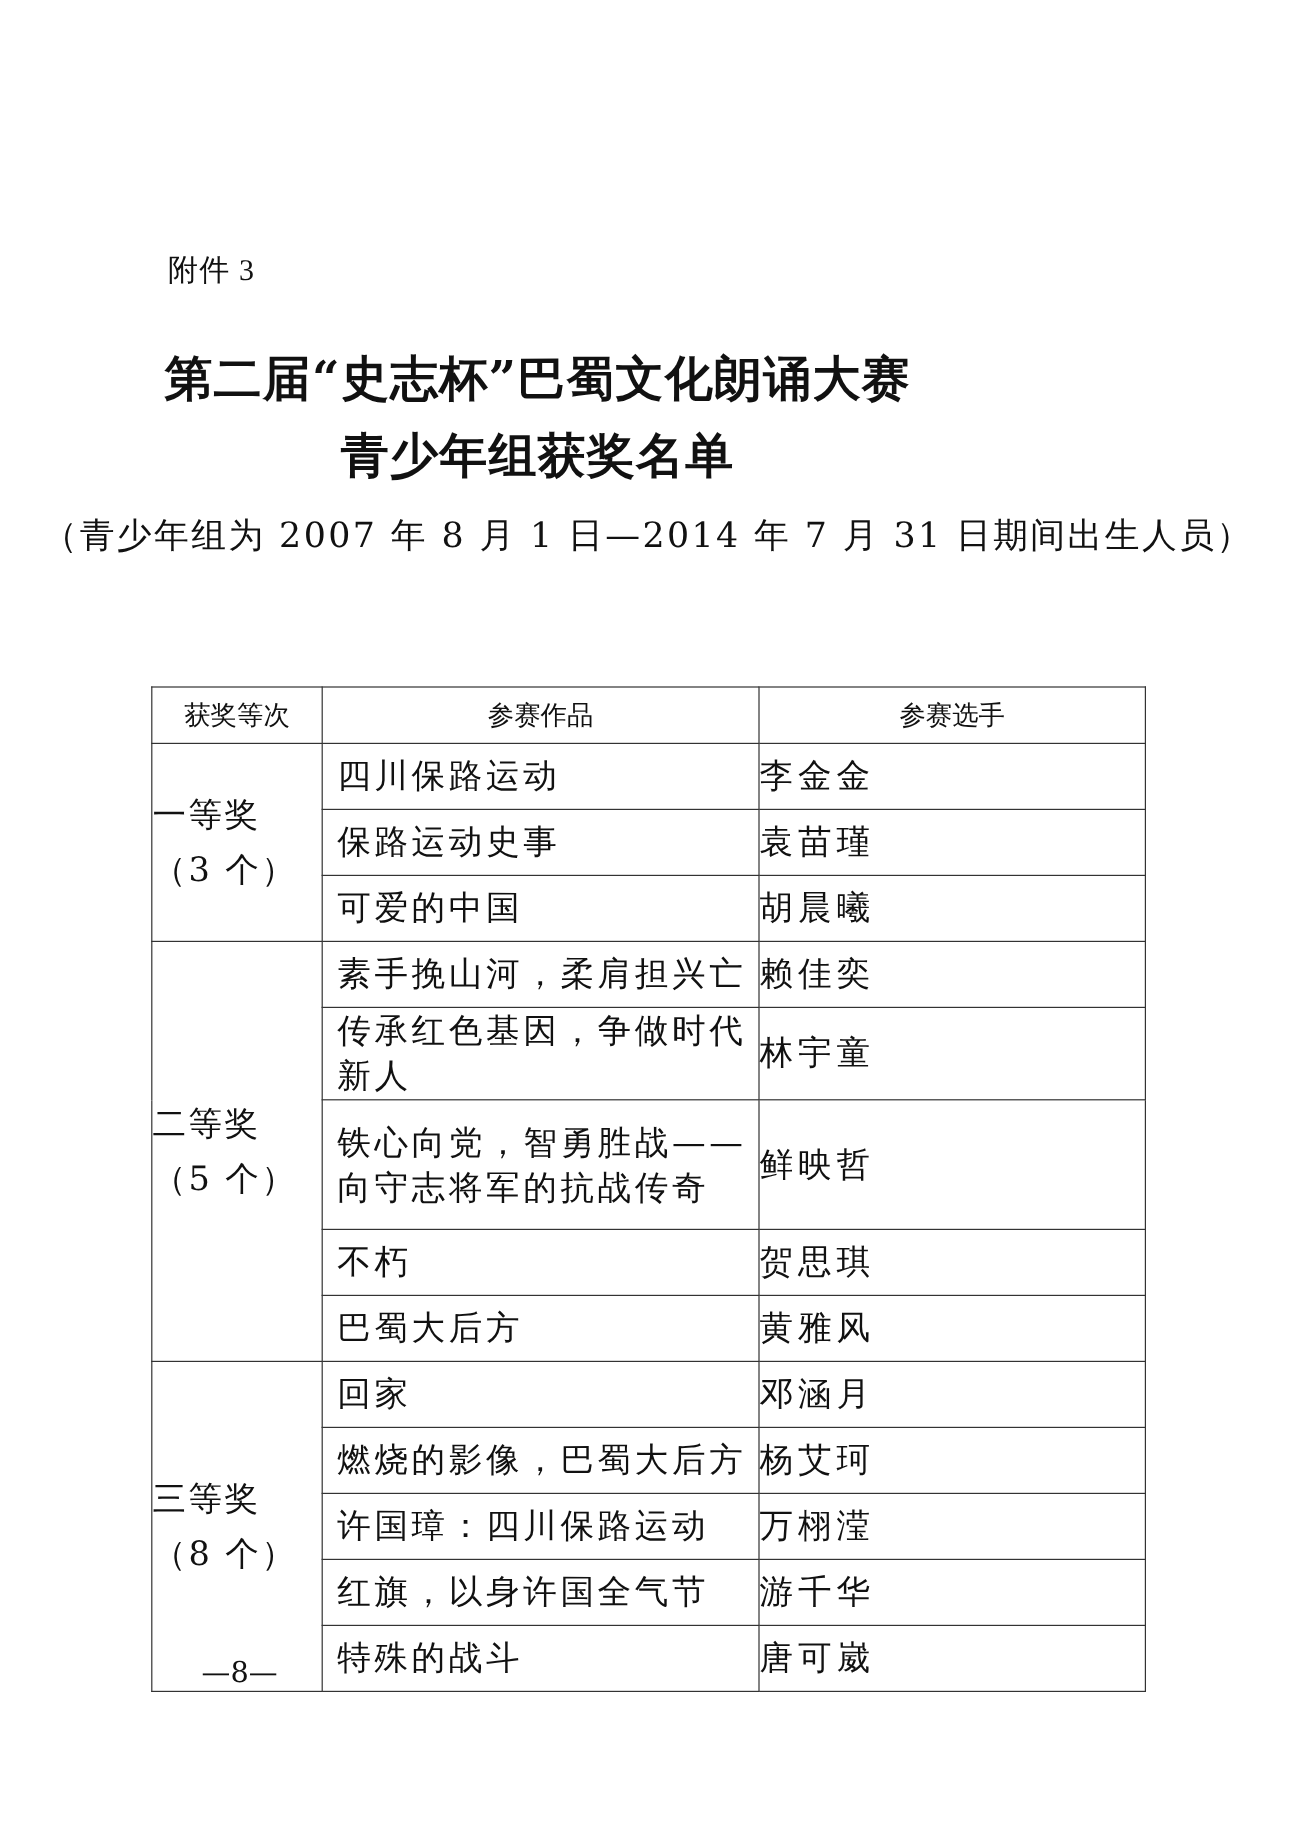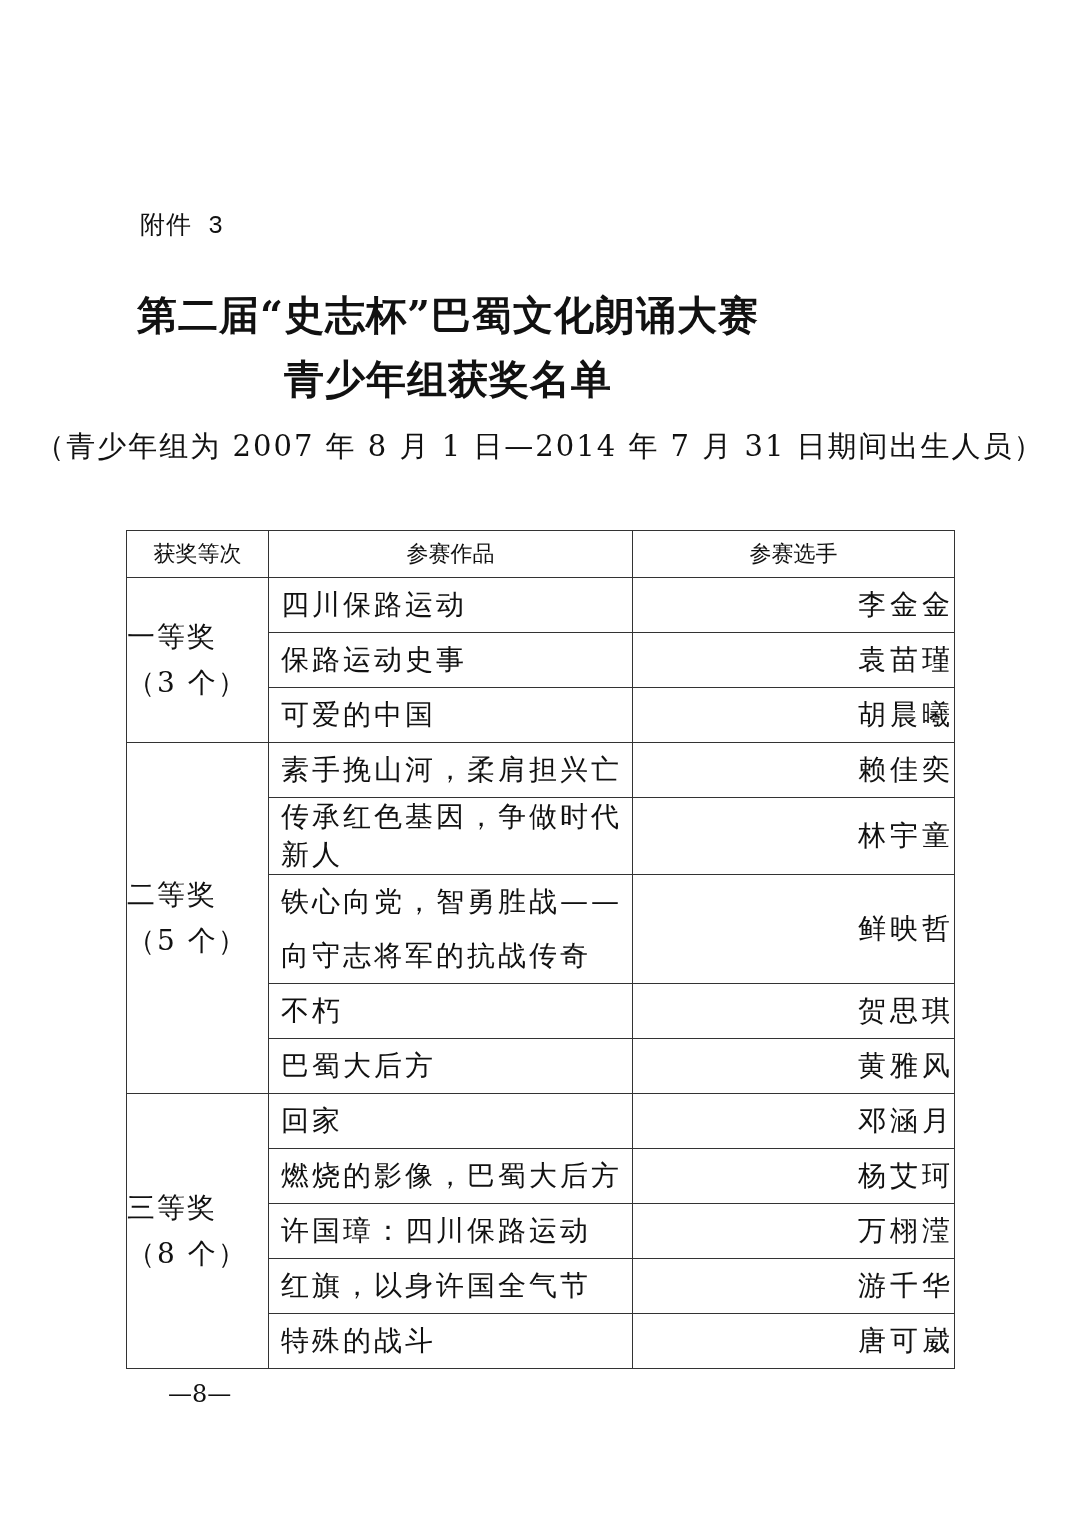--- a/index.html
+++ b/index.html
@@ -1,29 +1,29 @@
 <!DOCTYPE html>
 <html><head>
 <meta charset="utf-8">
 <style>
   html, body { margin:0; padding:0; background:#ffffff; }
   body { width:1080px; height:1527px; position:relative; overflow:hidden; color:#111; font-family:"DejaVu Serif","Liberation Serif",serif; }
-  .attach { position:absolute; left:140px; top:208px; font-size:25px; font-family:Liberation Mono, monospace; letter-spacing:1px; }
+  .attach { position:absolute; left:140px; top:208px; font-size:25px; font-family:Liberation Serif, serif; letter-spacing:1px; }
   .title { position:absolute; left:0; width:896px; text-align:center; font-weight:bold; font-size:40px; letter-spacing:1px; font-family:"DejaVu Serif","Liberation Serif",serif; }
   .t1 { top:288px; }
   .t2 { top:352px; }
   .subtitle { position:absolute; left:0; width:1080px; top:427px; text-align:center; font-size:29px; letter-spacing:2px; }
-  table.awards { position:absolute; left:126px; top:530px; width:828px; border-collapse:collapse; table-layout:fixed; }
+  table.awards { position:absolute; left:126px; top:572px; width:828px; border-collapse:collapse; table-layout:fixed; }
   table.awards td, table.awards th { border:1.3px solid #333; font-size:28px; font-weight:normal; padding:0; }
   table.awards th { height:46px; text-align:center; font-family:"DejaVu Sans","Liberation Sans",sans-serif; font-size:22px; }
   table.awards td { height:54px; }
   td.level { text-align:left; line-height:46px; letter-spacing:2px; }
   td.work { padding-left:12px !important; letter-spacing:3px; }
-  td.work.two { height:107px; line-height:54px; }
-  td.name { text-align:right; letter-spacing:4px; }
+  td.work.two { height:107px; line-height:37px; }
+  td.name { text-align:left; letter-spacing:4px; }
   .pagenum { position:absolute; left:168px; top:1380px; font-size:24px; }
   col.c1 { width:142px; } col.c2 { width:364px; } col.c3 { width:322px; }
 </style>
 </head>
 <body>
 
 <div class="attach">附件 3</div>
 <div class="title t1">第二届“史志杯”巴蜀文化朗诵大赛</div>
 <div class="title t2">青少年组获奖名单</div>
 <div class="subtitle">（青少年组为 2007 年 8 月 1 日—2014 年 7 月 31 日期间出生人员）</div>

